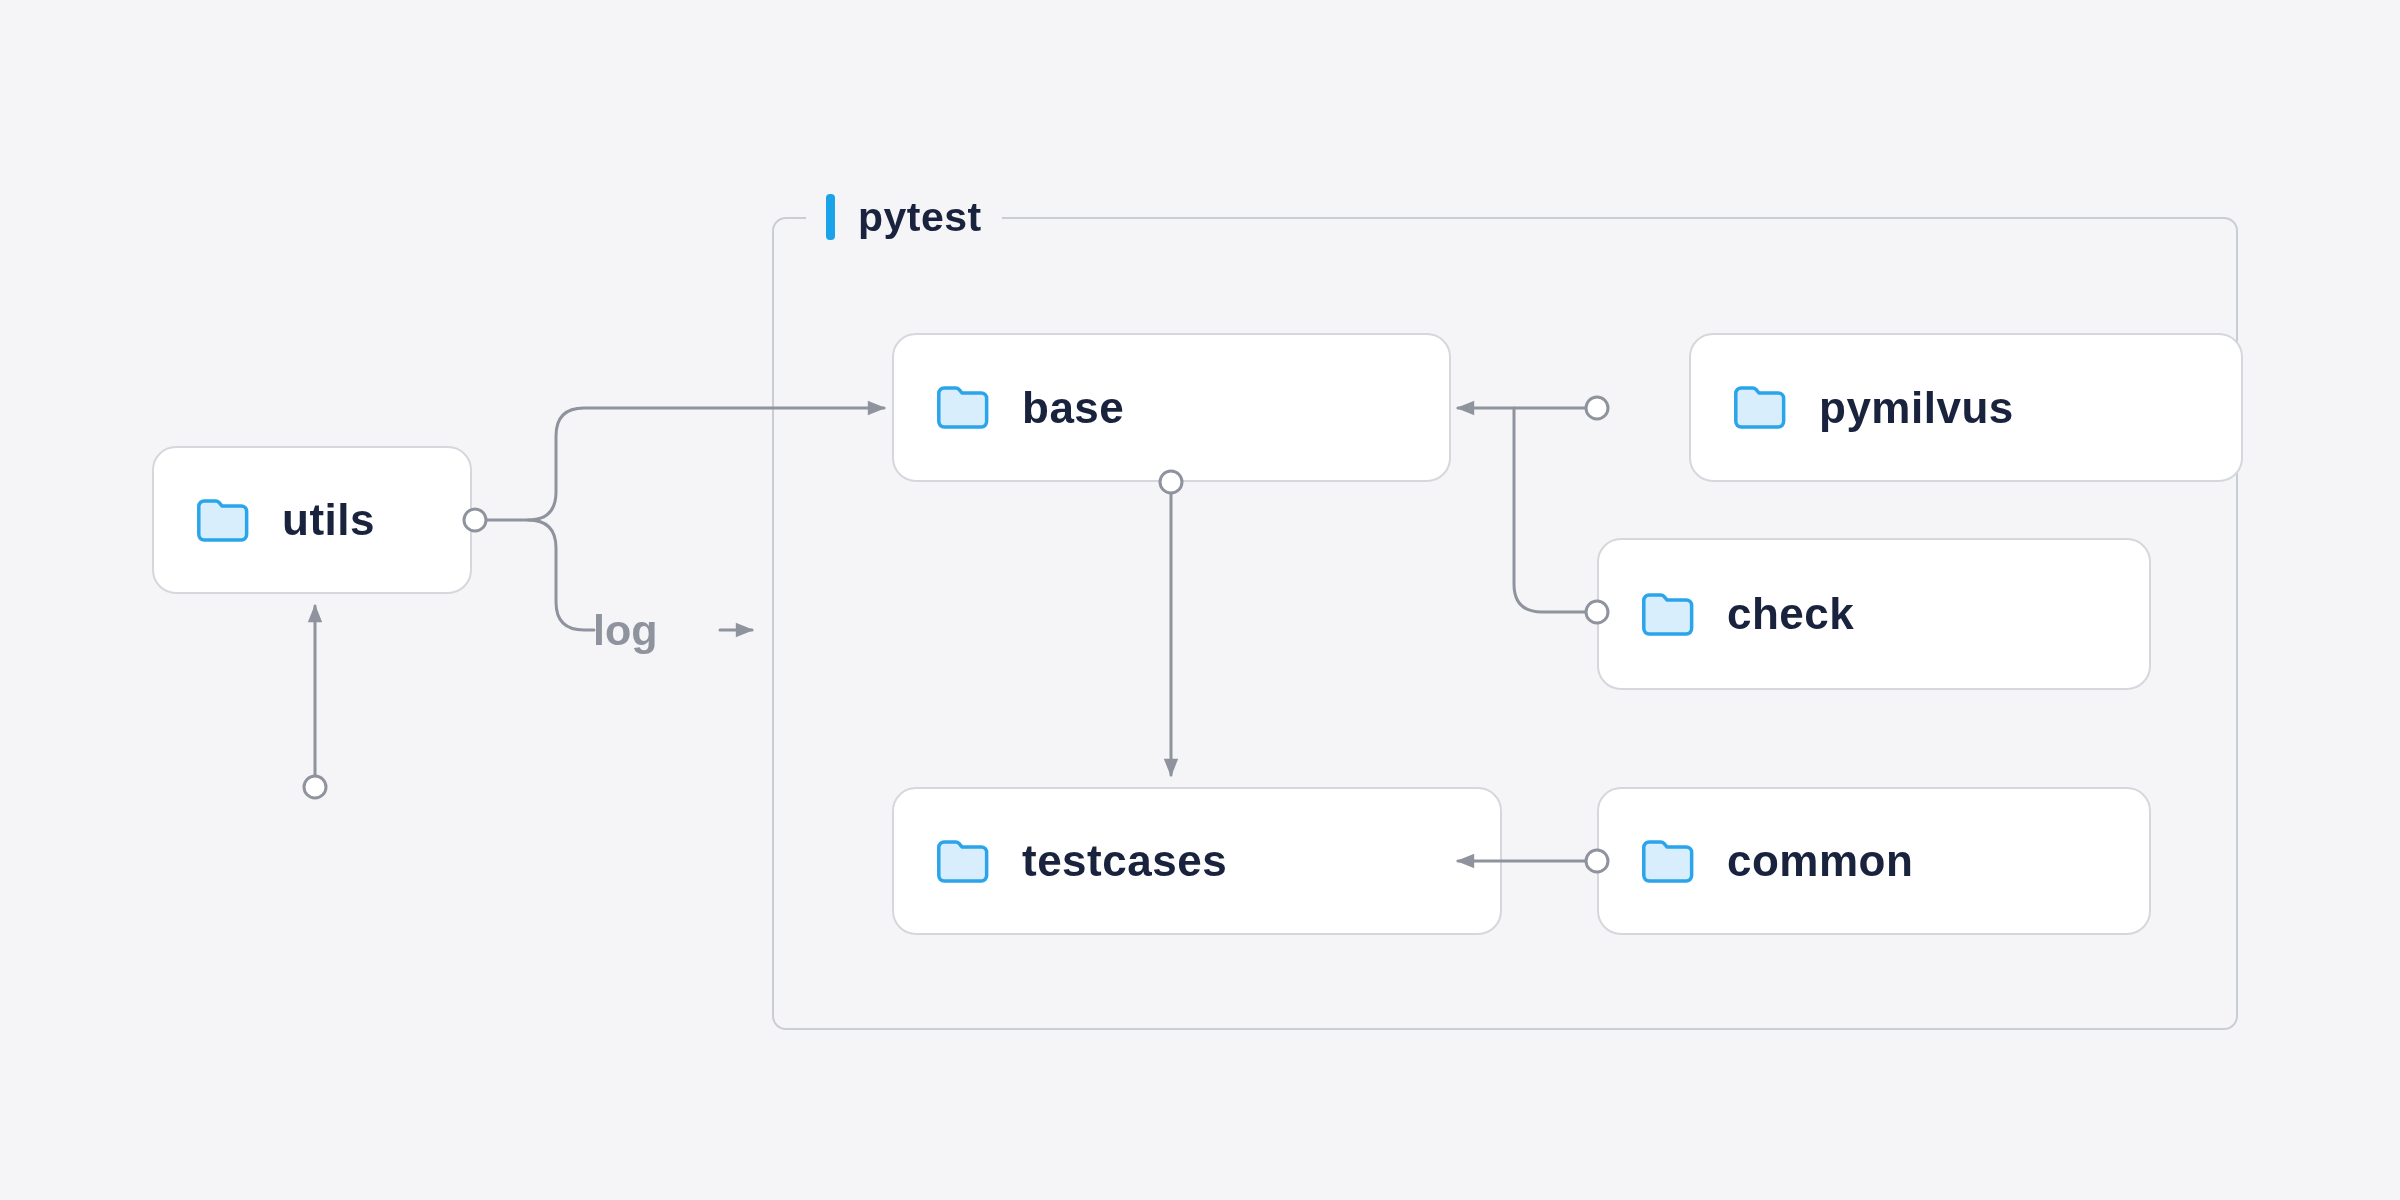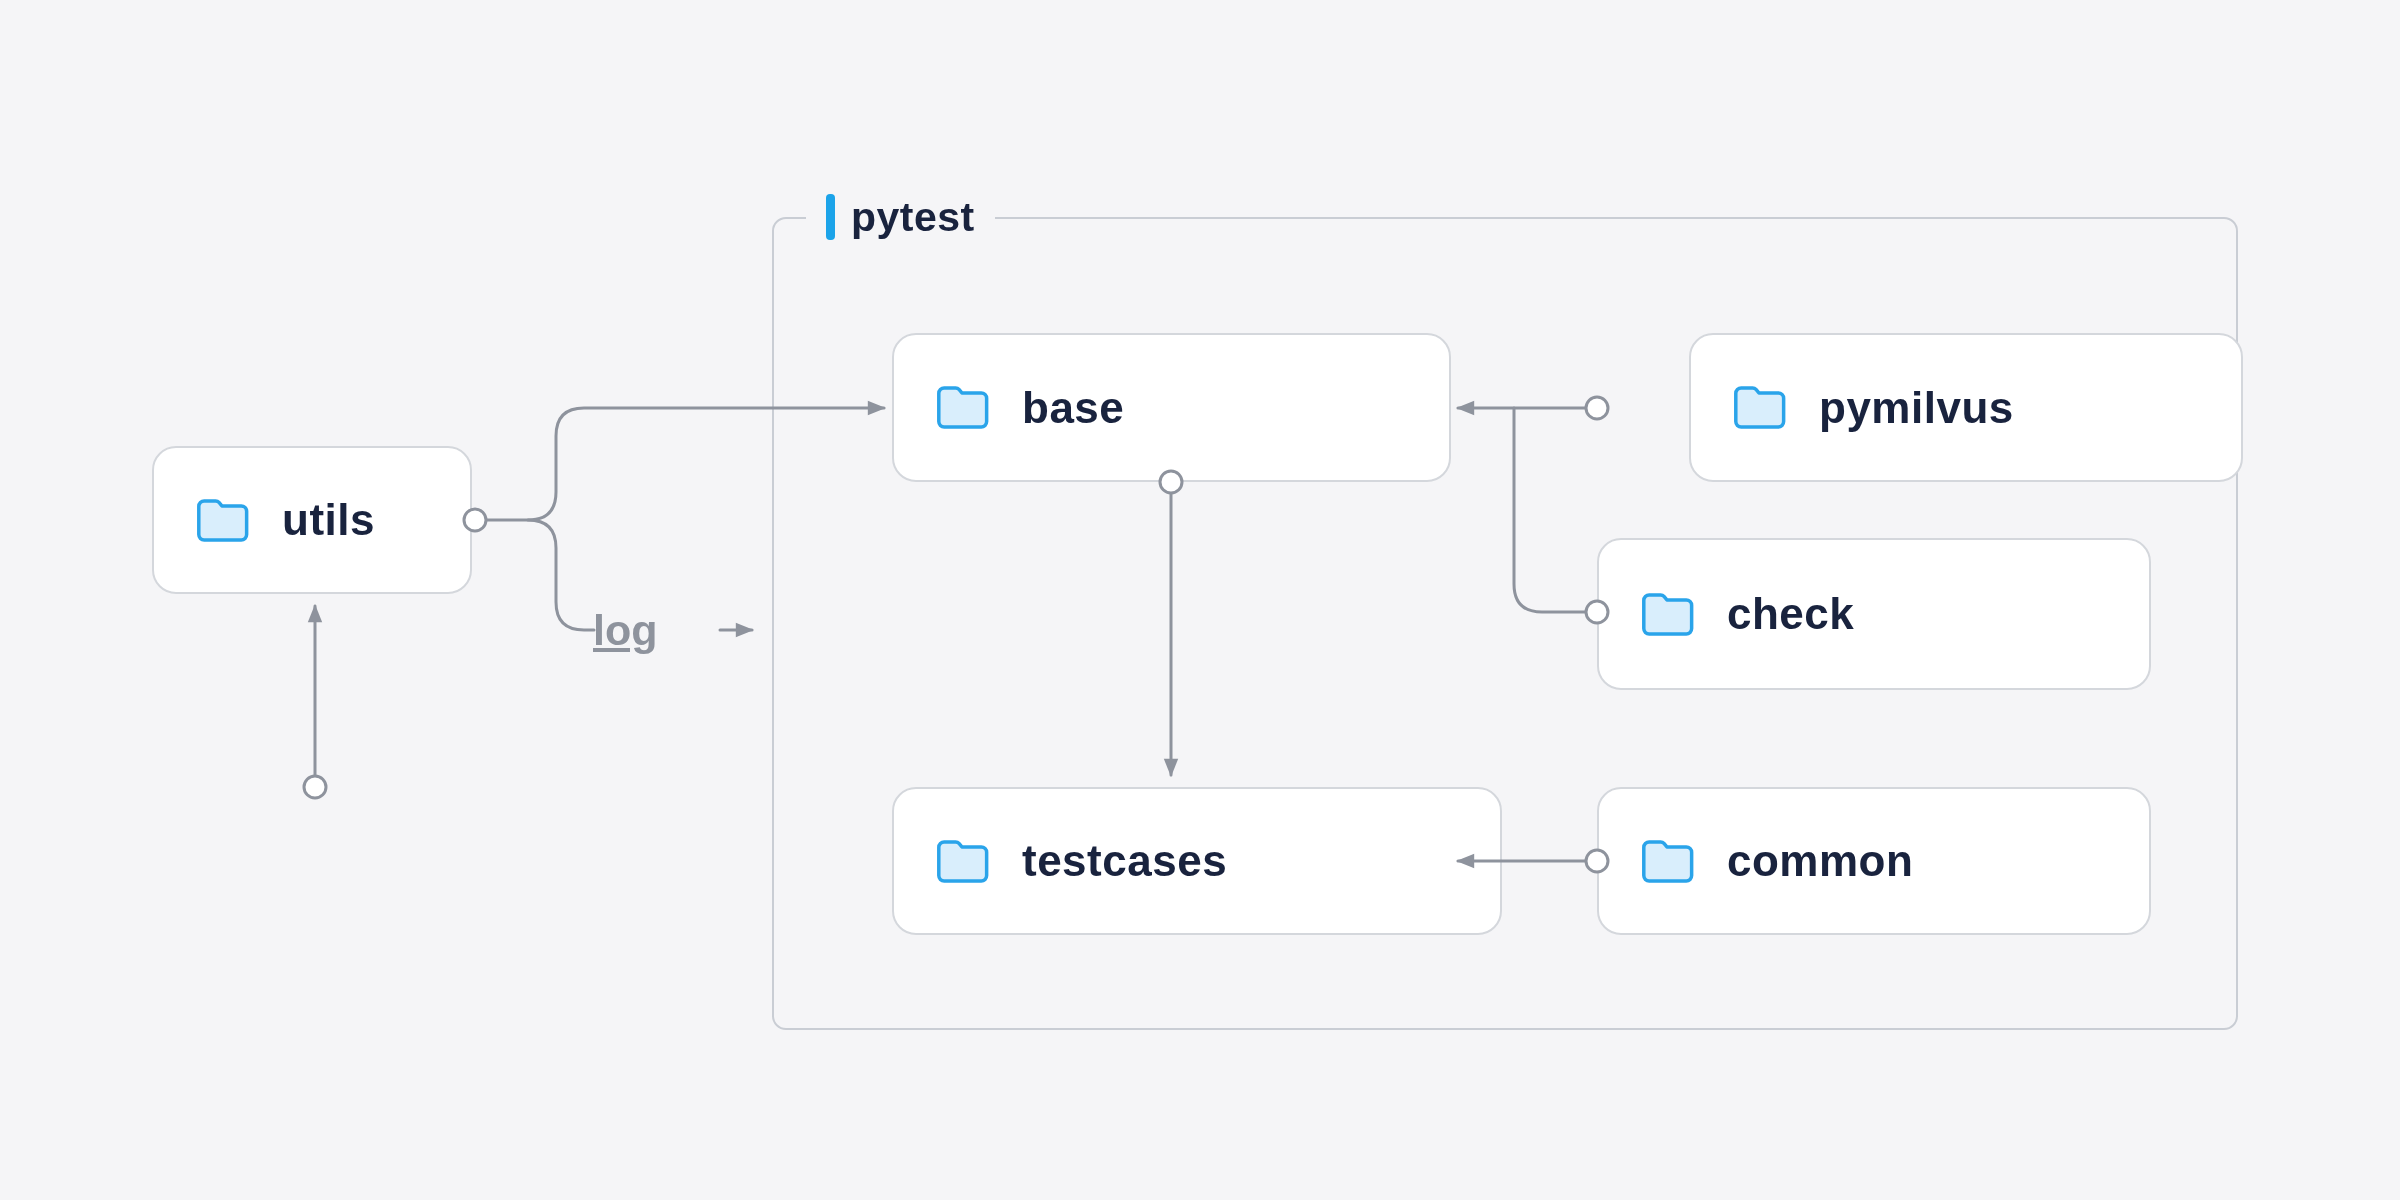--- a/index.html
+++ b/index.html
@@ -29,21 +29,21 @@
   .group-box{
     position:absolute;
     left:772px;top:217px;width:1466px;height:813px;
     border:2px solid var(--container-border);
     border-radius:14px;
     background:transparent;
   }
   .group-label{
     position:absolute;
     left:806px;top:183px;height:68px;
-    display:flex;align-items:center;gap:16px;
+    display:flex;align-items:center;gap:23px;
     background:var(--background);
     padding:0 20px;
     z-index:3;
   }
   .accent-bar{
     width:9px;height:46px;border-radius:4px;
     background:var(--accent);
   }
   .group-label .txt{
     font-size:41px;font-weight:700;color:var(--label-text);
@@ -69,21 +69,20 @@
     stroke:var(--folder-stroke);
     stroke-width:1.5;
     stroke-linejoin:round;
   }
   .edge-label{
     position:absolute;
     left:593px;top:601px;height:58px;
     display:flex;align-items:center;
     font-size:43px;font-weight:700;color:var(--muted-label);
     z-index:2;
-    text-decoration:underline;
   }
   .connector-layer{
     position:absolute;left:0;top:0;width:2400px;height:1200px;
     z-index:4;pointer-events:none;
   }
   .connector{
     stroke:var(--connector);stroke-width:3;fill:none;
     stroke-linecap:round;
   }
   .port{

